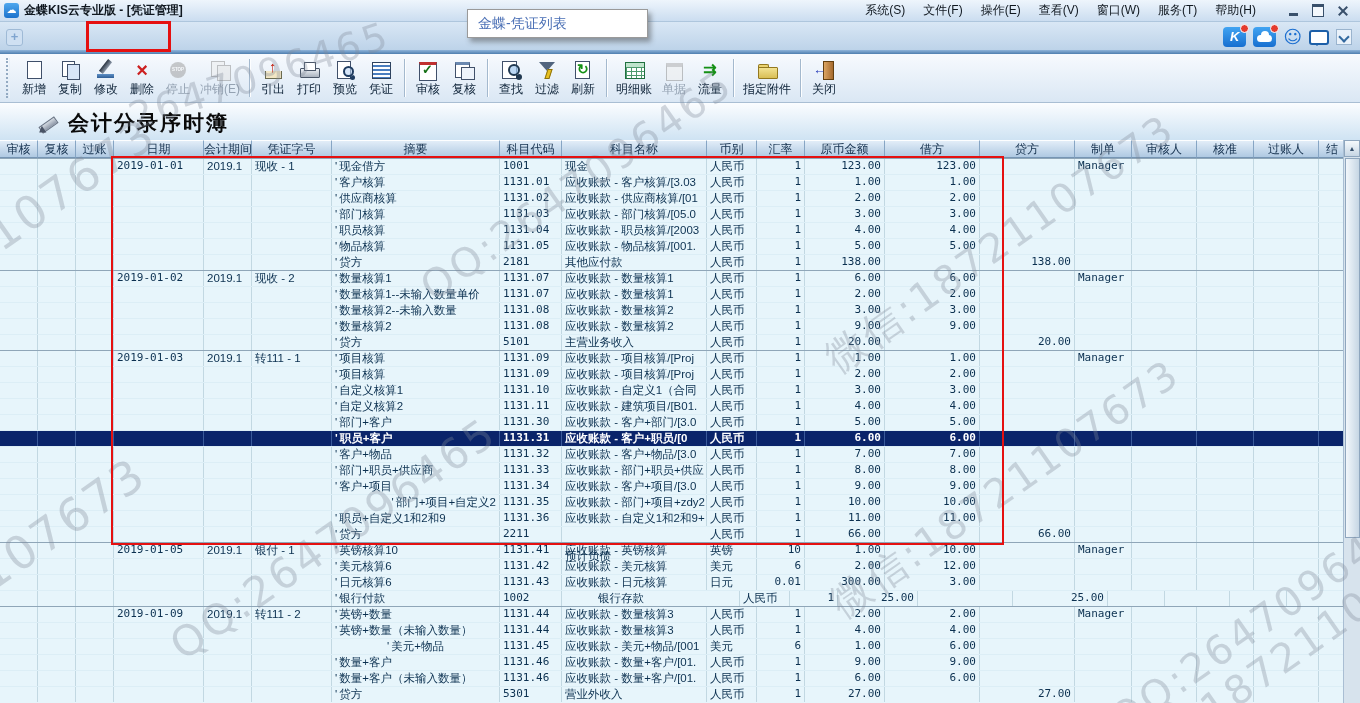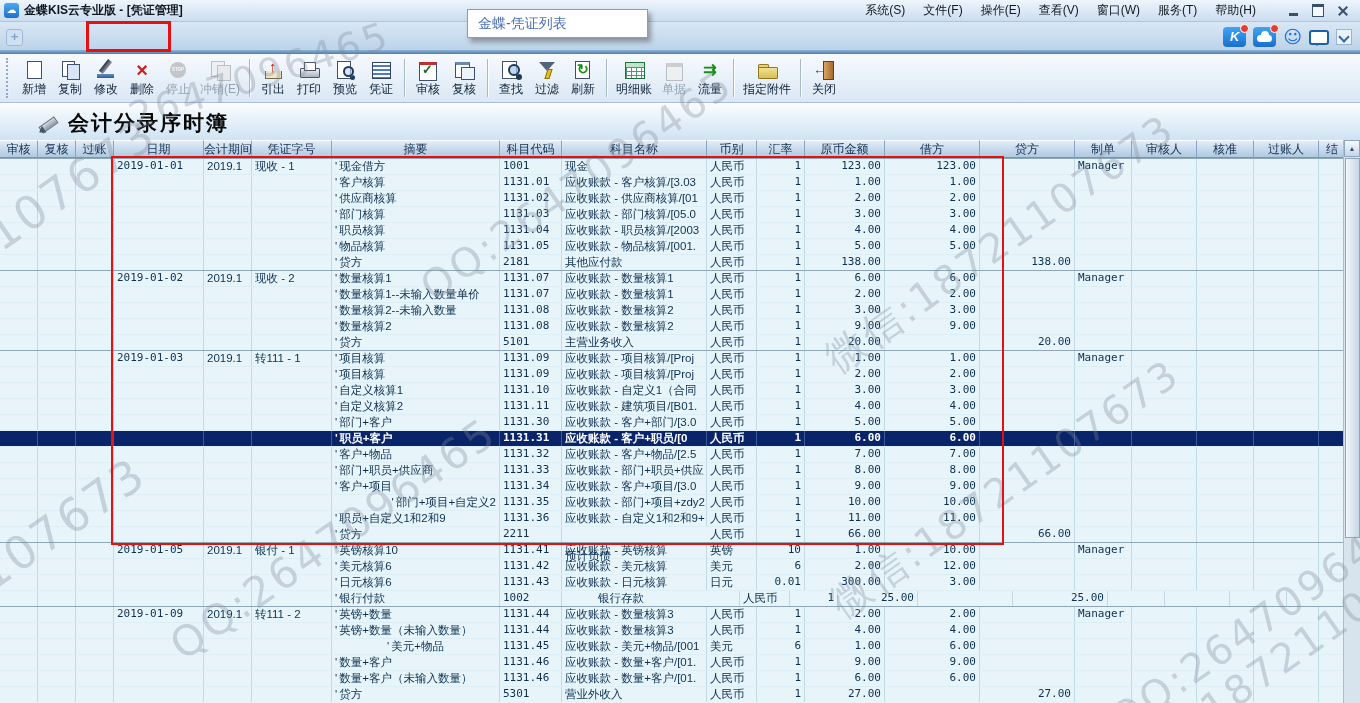--- a/index.html
+++ b/index.html
@@ -684,21 +684,21 @@
       </div>
       <div class="grow">
         <div class="cell" style="width: 38px;"></div>
         <div class="cell" style="width: 38px;"></div>
         <div class="cell" style="width: 38px;"></div>
         <div class="cell mono" style="width: 90px;"></div>
         <div class="cell" style="width: 48px;"></div>
         <div class="cell" style="width: 80px;"></div>
         <div class="cell" style="width: 168px;"><span class="tickmark">'</span><span>客户+物品</span></div>
         <div class="cell mono" style="width: 62px;">1131.32</div>
-        <div class="cell" style="width: 145px;">应收账款 - 客户+物品/[2.5</div>
+        <div class="cell" style="width: 145px;">应收账款 - 客户+物品/[3.0</div>
         <div class="cell" style="width: 50px;">人民币</div>
         <div class="cell num" style="width: 48px;">1</div>
         <div class="cell num" style="width: 80px;">7.00</div>
         <div class="cell num" style="width: 95px;">7.00</div>
         <div class="cell num" style="width: 95px;"></div>
         <div class="cell mono" style="width: 57px;"></div>
         <div class="cell" style="width: 65px;"></div>
         <div class="cell" style="width: 57px;"></div>
         <div class="cell" style="width: 65px;"></div>
         <div class="cell" style="width: 27px;"></div>

